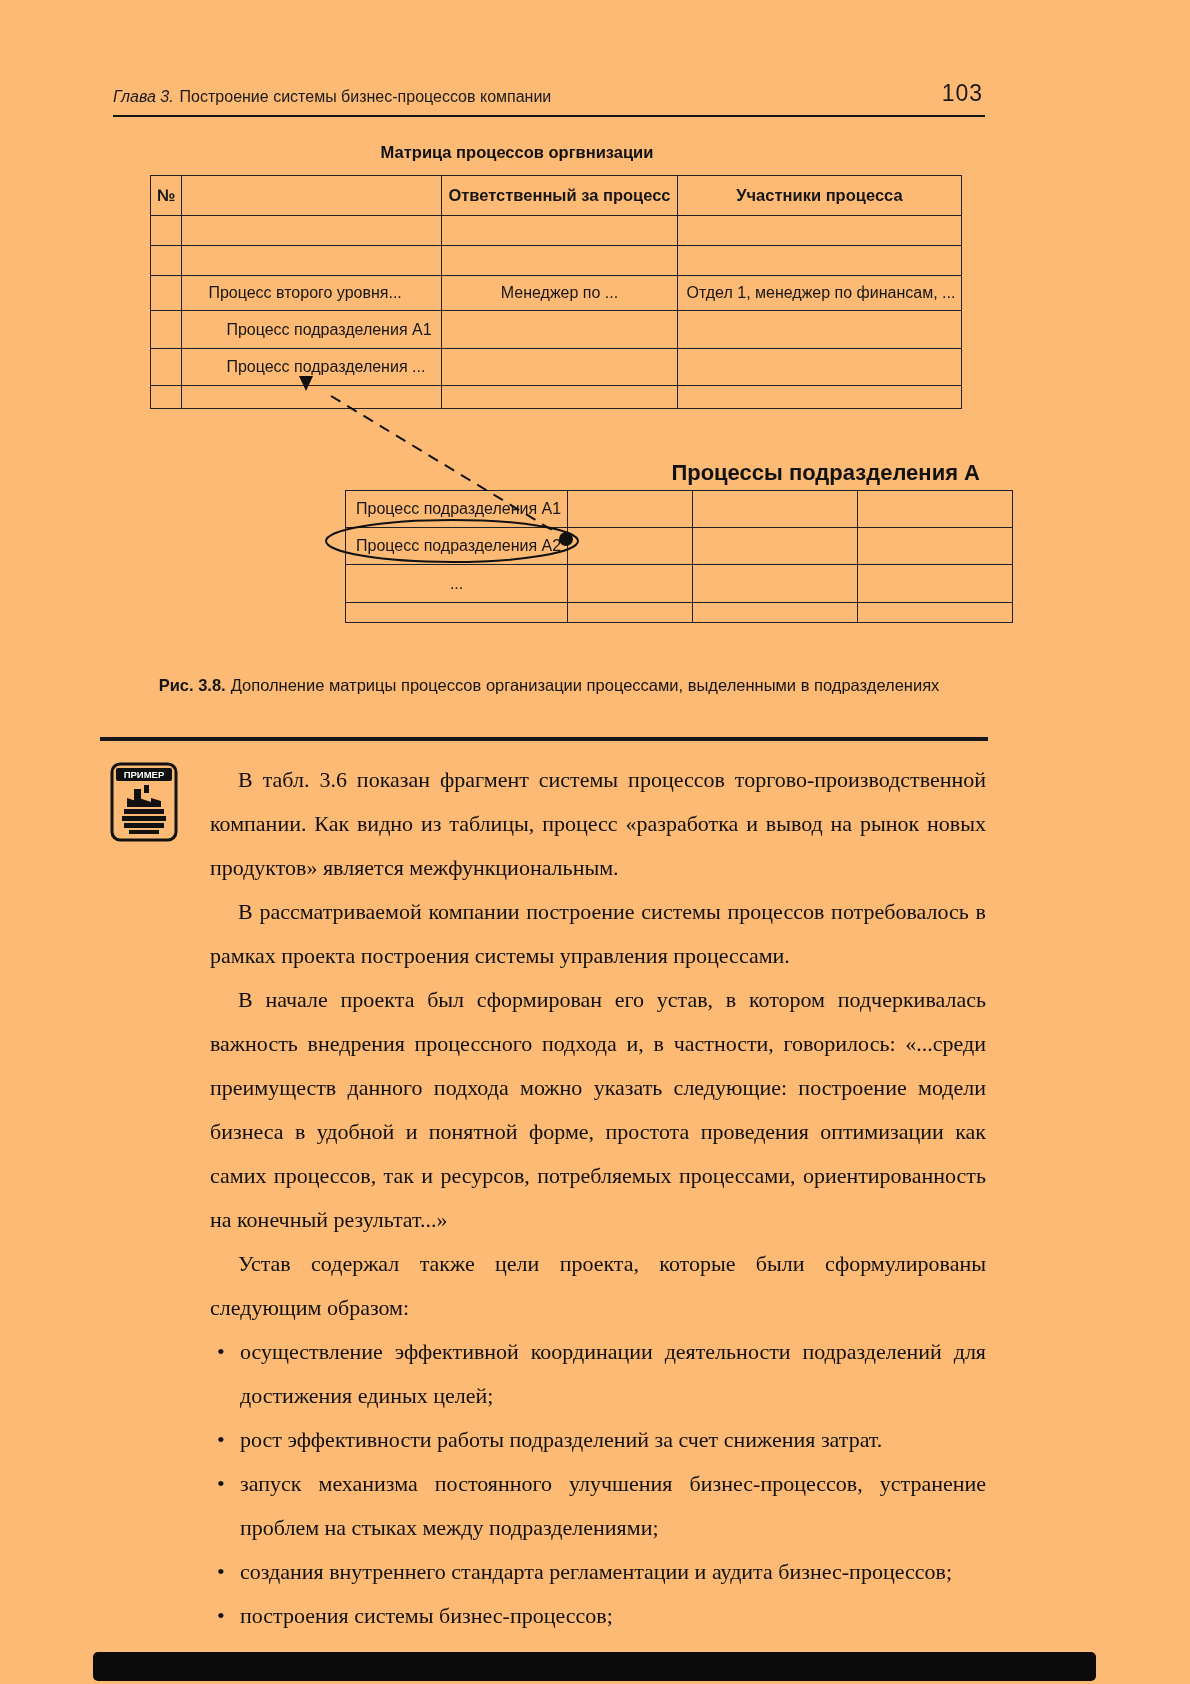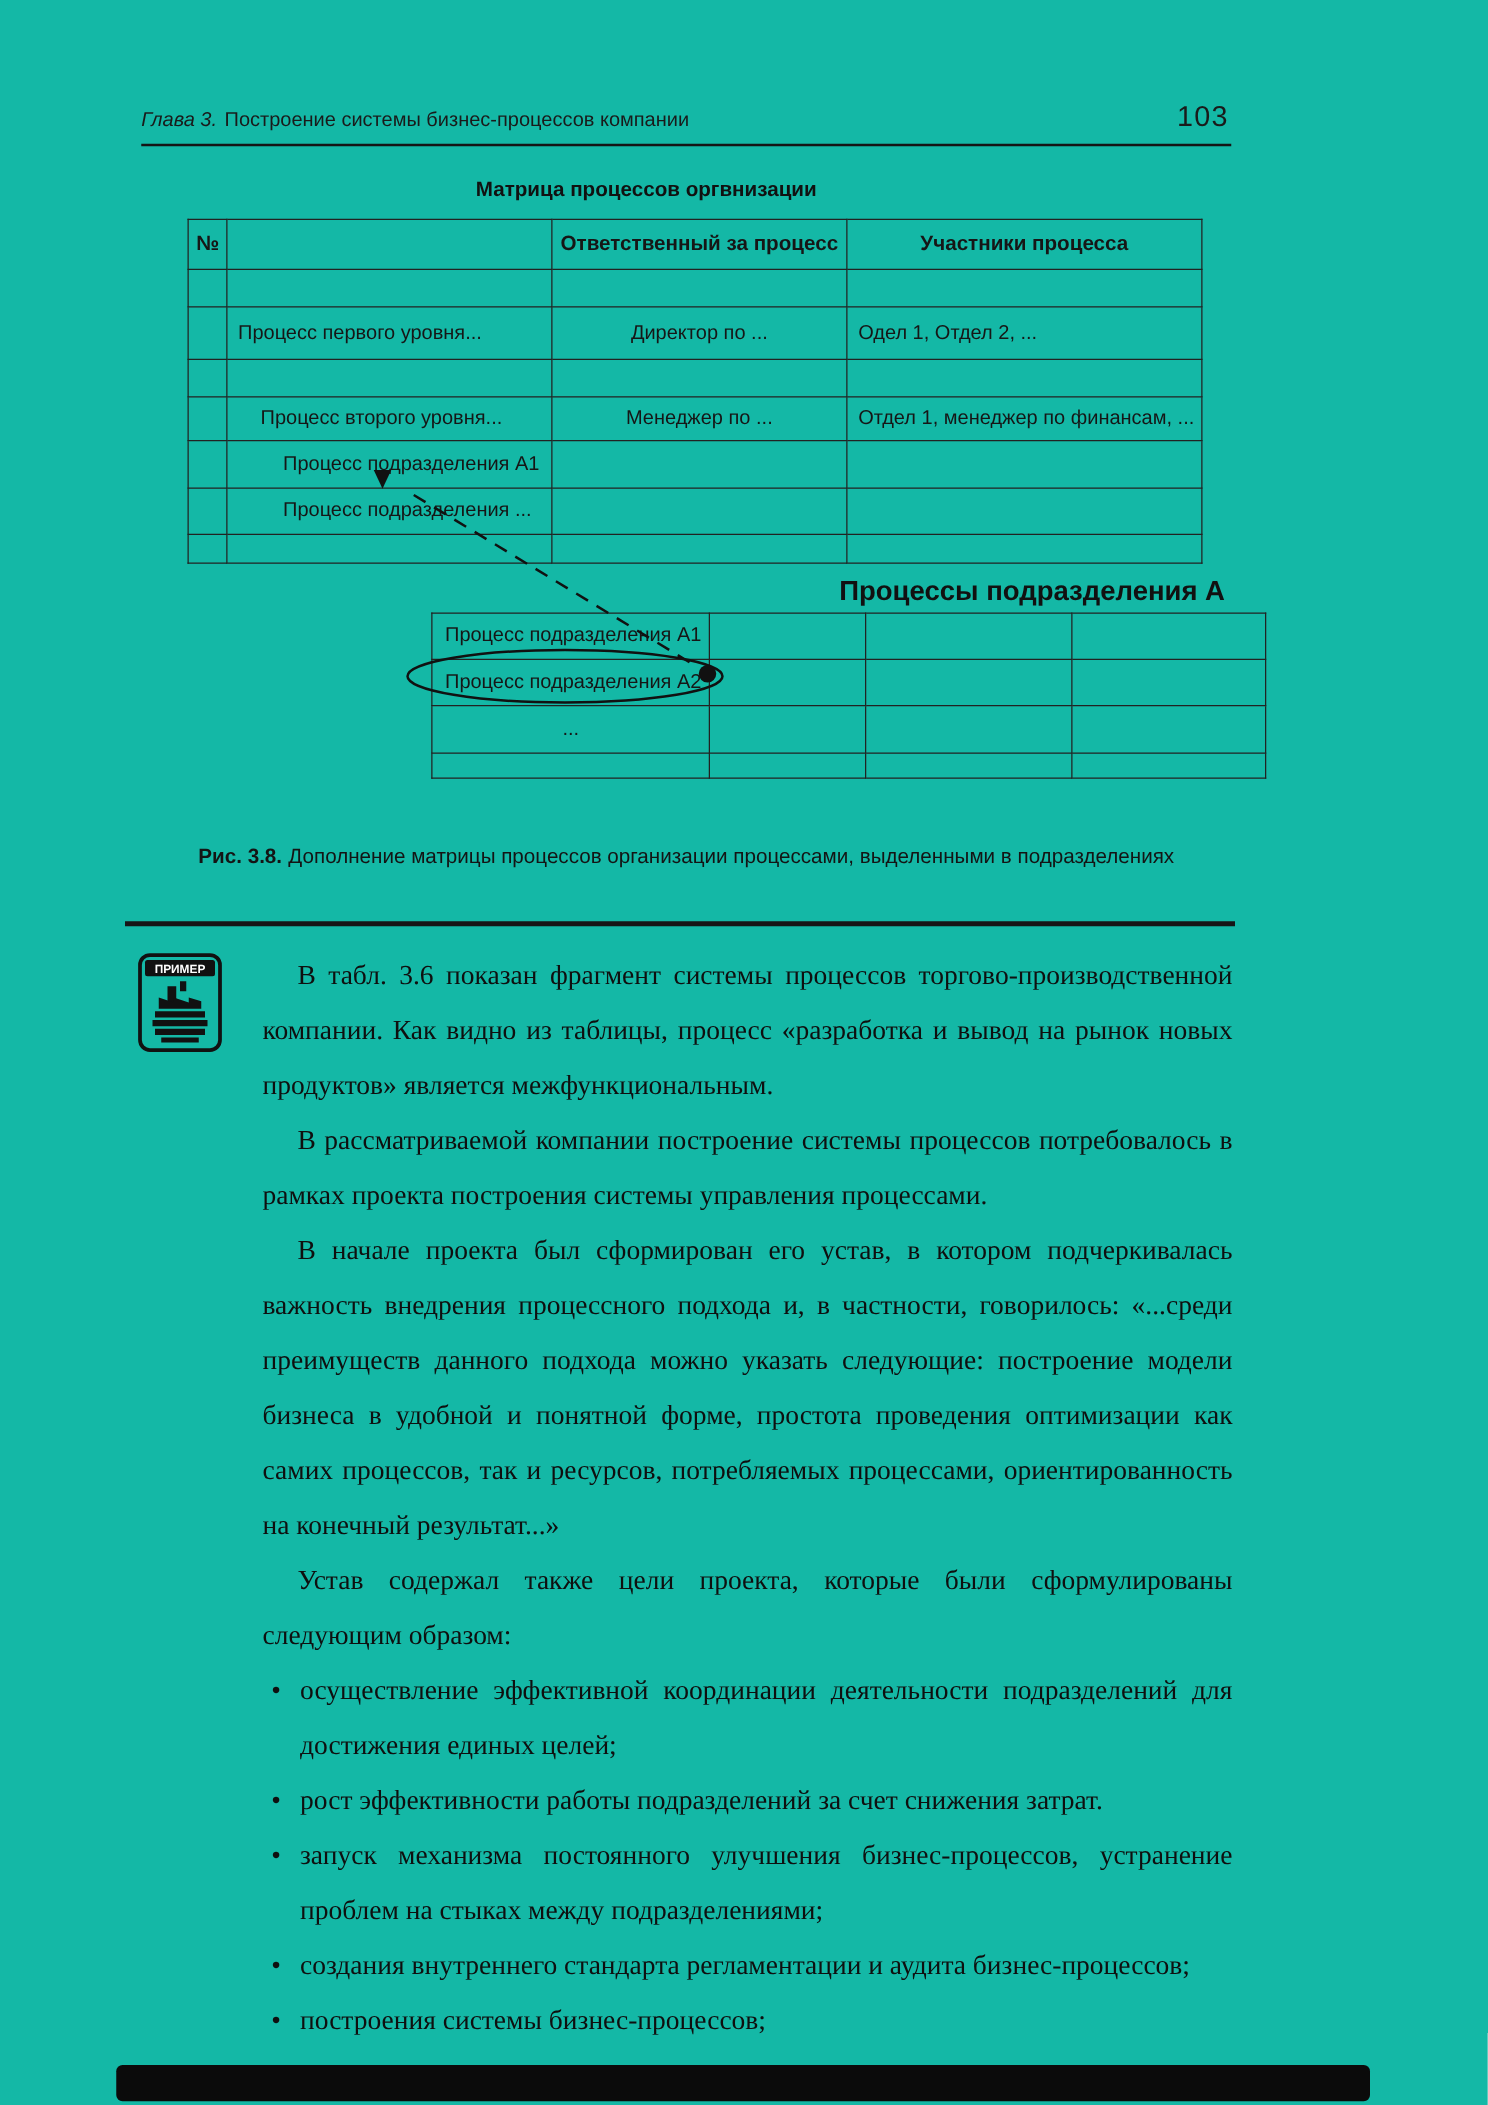--- a/index.html
+++ b/index.html
@@ -1,19 +1,19 @@
 <!DOCTYPE html>
 <html><head>
 <meta charset="utf-8">
 <style>
   * { margin:0; padding:0; box-sizing:border-box; }
   html,body { background:#e8e8e6; }
   body { width:1190px; height:1684px; position:relative; overflow:hidden;
          font-family:"Liberation Serif", serif; color:#111; }
-  .page { position:absolute; inset:0; background:#14b8a6; }
+  .page { position:absolute; inset:0; background:#fdba74; }
 
   
   .header { position:absolute; left:113px; top:88px; width:872px;
             border-bottom:2px solid #151515; padding-bottom:9px;
             font-family:"Liberation Sans", sans-serif; font-size:16px; color:#1a1a1a; }
   .header .chapter { font-style:italic; margin-right:6px; }
   .page-number { position:absolute; right:2px; top:-8px; font-size:23px; letter-spacing:1px; }
 
   
   .figure { position:absolute; left:0; top:0; width:1190px; height:740px; }
@@ -91,26 +91,20 @@
         <th>№</th>
         <th></th>
         <th>Ответственный за процесс</th>
         <th>Участники процесса</th>
       </tr>
       <tr class="h30">
         <td></td>
         <td class="cproc"></td>
         <td class="cown"></td>
         <td class="cpart"></td>
-      </tr>
-      <tr class="h42">
-        <td></td>
-        <td class="cproc ind1">Процесс первого уровня...</td>
-        <td class="cown">Директор по ...</td>
-        <td class="cpart">Одел 1, Отдел 2, ...</td>
       </tr>
       <tr class="h30">
         <td></td>
         <td class="cproc"></td>
         <td class="cown"></td>
         <td class="cpart"></td>
       </tr>
       <tr class="h35">
         <td></td>
         <td class="cproc ind2">Процесс второго уровня...</td>

